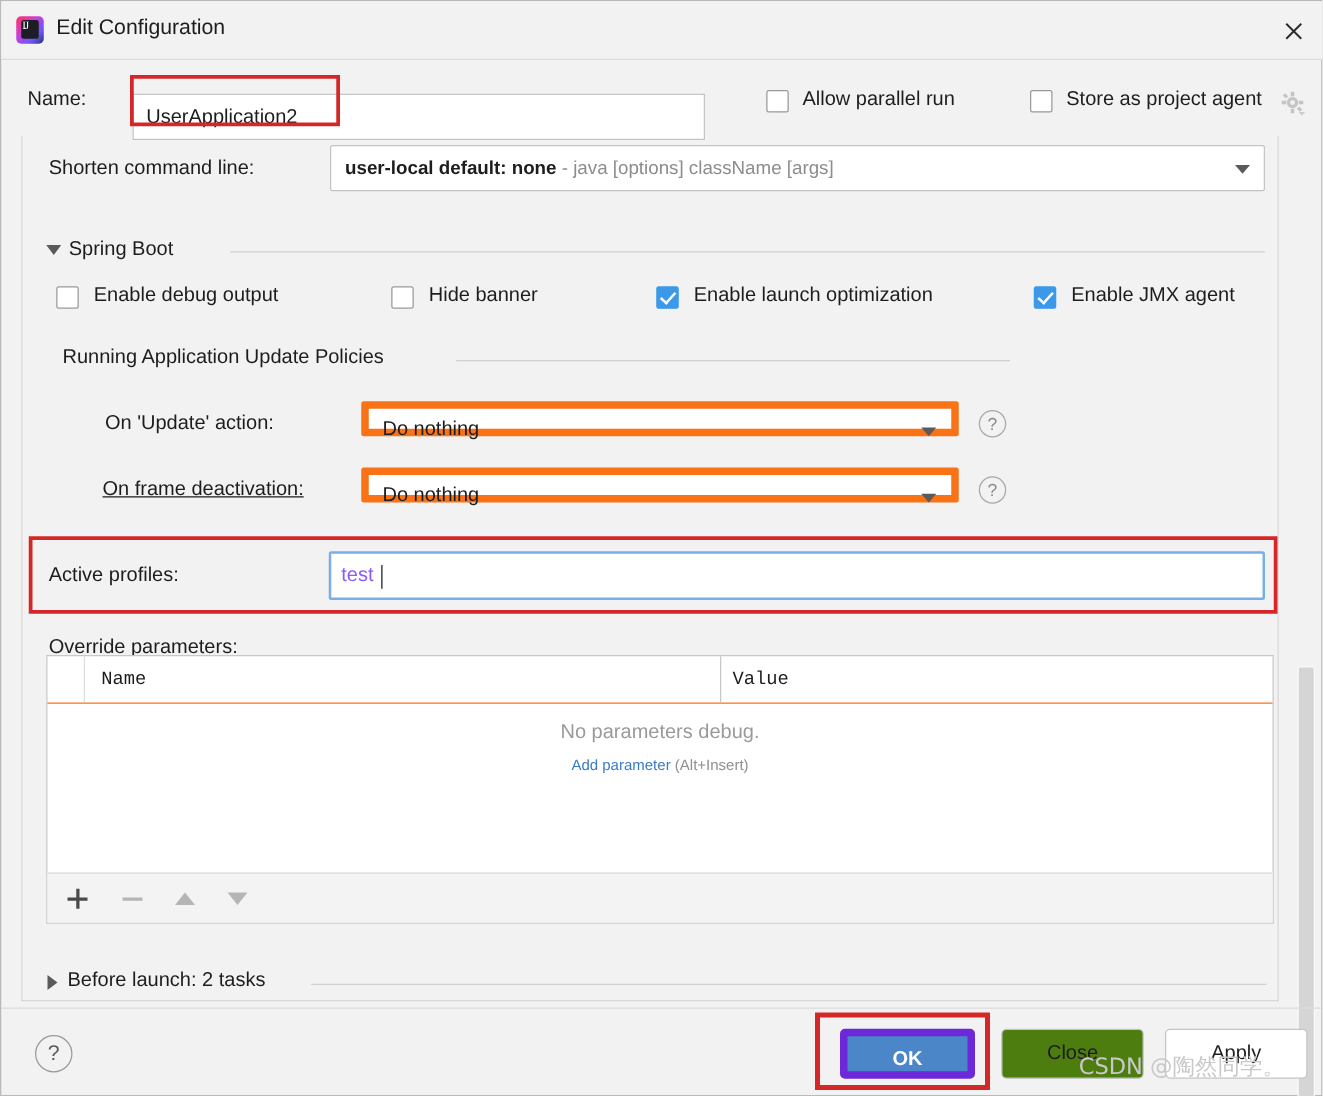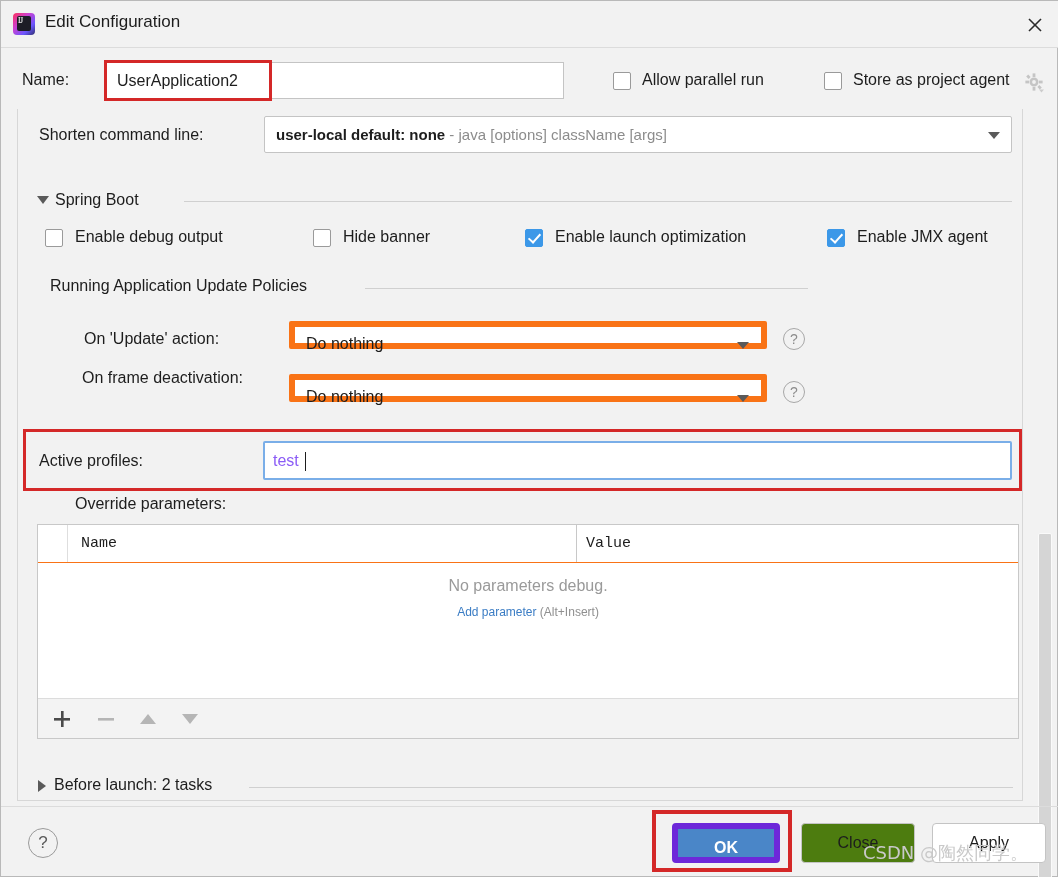--- a/index.html
+++ b/index.html
@@ -49,21 +49,21 @@
   }
   #close-btn svg { position: absolute; left: 8px; top: 8px; }
 
   
   .lbl { font-size: 16px; color: #1d1d1d; white-space: nowrap; }
   .abs { position: absolute; }
 
   
   #name-label { left: 21px; top: 70px; }
   #name-field {
-    position: absolute; left: 105px; top: 61px; width: 458px; height: 37px;
+    position: absolute; left: 105px; top: 74px; width: 458px; height: 37px;
     background: #fff; border: 1px solid #c4c4c4;
     font-size: 16px; color: #1d1d1d;
     padding: 0 10px; line-height: 35px;
   }
   #name-redbox {
     position: absolute; left: 103px; top: 59px; width: 168px; height: 41px;
     border: 3px solid #d42828; pointer-events: none;
   }
 
   .cbox {
@@ -132,21 +132,21 @@
     background: #fff; border: 2px solid #7aaee8; border-radius: 2px;
   }
   #ap-field .val {
     position: absolute; left: 8px; top: 9px; font-size: 16px; color: #8b5cf6;
   }
   #ap-caret {
     position: absolute; left: 40px; top: 9px; width: 1px; height: 19px; background: #1d1d1d;
   }
 
   
-  #op-label { left: 38px; top: 494px; margin-left: 36px; }
+  #op-label { left: 38px; top: 508px; }
   #op-table {
     position: absolute; left: 36px; top: 523px; width: 982px; height: 215px;
     background: #fff; border: 1px solid #c8c8c8;
   }
   #op-head { position: absolute; left: 0; top: 0; width: 980px; height: 38px; border-bottom: 1px solid #f97316; font-family: Liberation Mono, monospace; }
   #op-head .sep1 { position: absolute; left: 29px; top: 0; width: 1px; height: 37px; background: #dedede; }
   #op-head .sep2 { position: absolute; left: 538px; top: 0; width: 1px; height: 37px; background: #c8c8c8; }
   #op-head .h-name { position: absolute; left: 43px; top: 10px; font-size: 15px; }
   #op-head .h-val  { position: absolute; left: 548px; top: 10px; font-size: 15px; }
   #op-empty {
@@ -294,21 +294,21 @@
   <div id="rap-title" class="lbl abs">Running Application Update Policies</div>
   <div id="rap-rule"></div>
 
   <div class="lbl abs" style="left:83px; top:329px;">On 'Update' action:</div>
   <div class="policy-combo" style="left:288px; top:320px;">
     <div class="txt">Do nothing</div>
     <div class="caret-down" style="right:12px; top:15px;"></div>
   </div>
   <div class="help-icon" style="left:782px; top:327px;">?</div>
 
-  <div class="lbl abs" style="left:81px; top:368px;">On frame deactivation:</div>
+  <div class="lbl abs" style="left:81px; top:382px;text-decoration:underline;">On frame deactivation:</div>
   <div class="policy-combo" style="left:288px; top:373px;">
     <div class="txt">Do nothing</div>
     <div class="caret-down" style="right:12px; top:15px;"></div>
   </div>
   <div class="help-icon" style="left:782px; top:380px;">?</div>
 
   <div id="ap-redbox"></div>
   <div id="ap-label" class="lbl abs">Active profiles:</div>
   <div id="ap-field">
     <div class="val">test</div>

